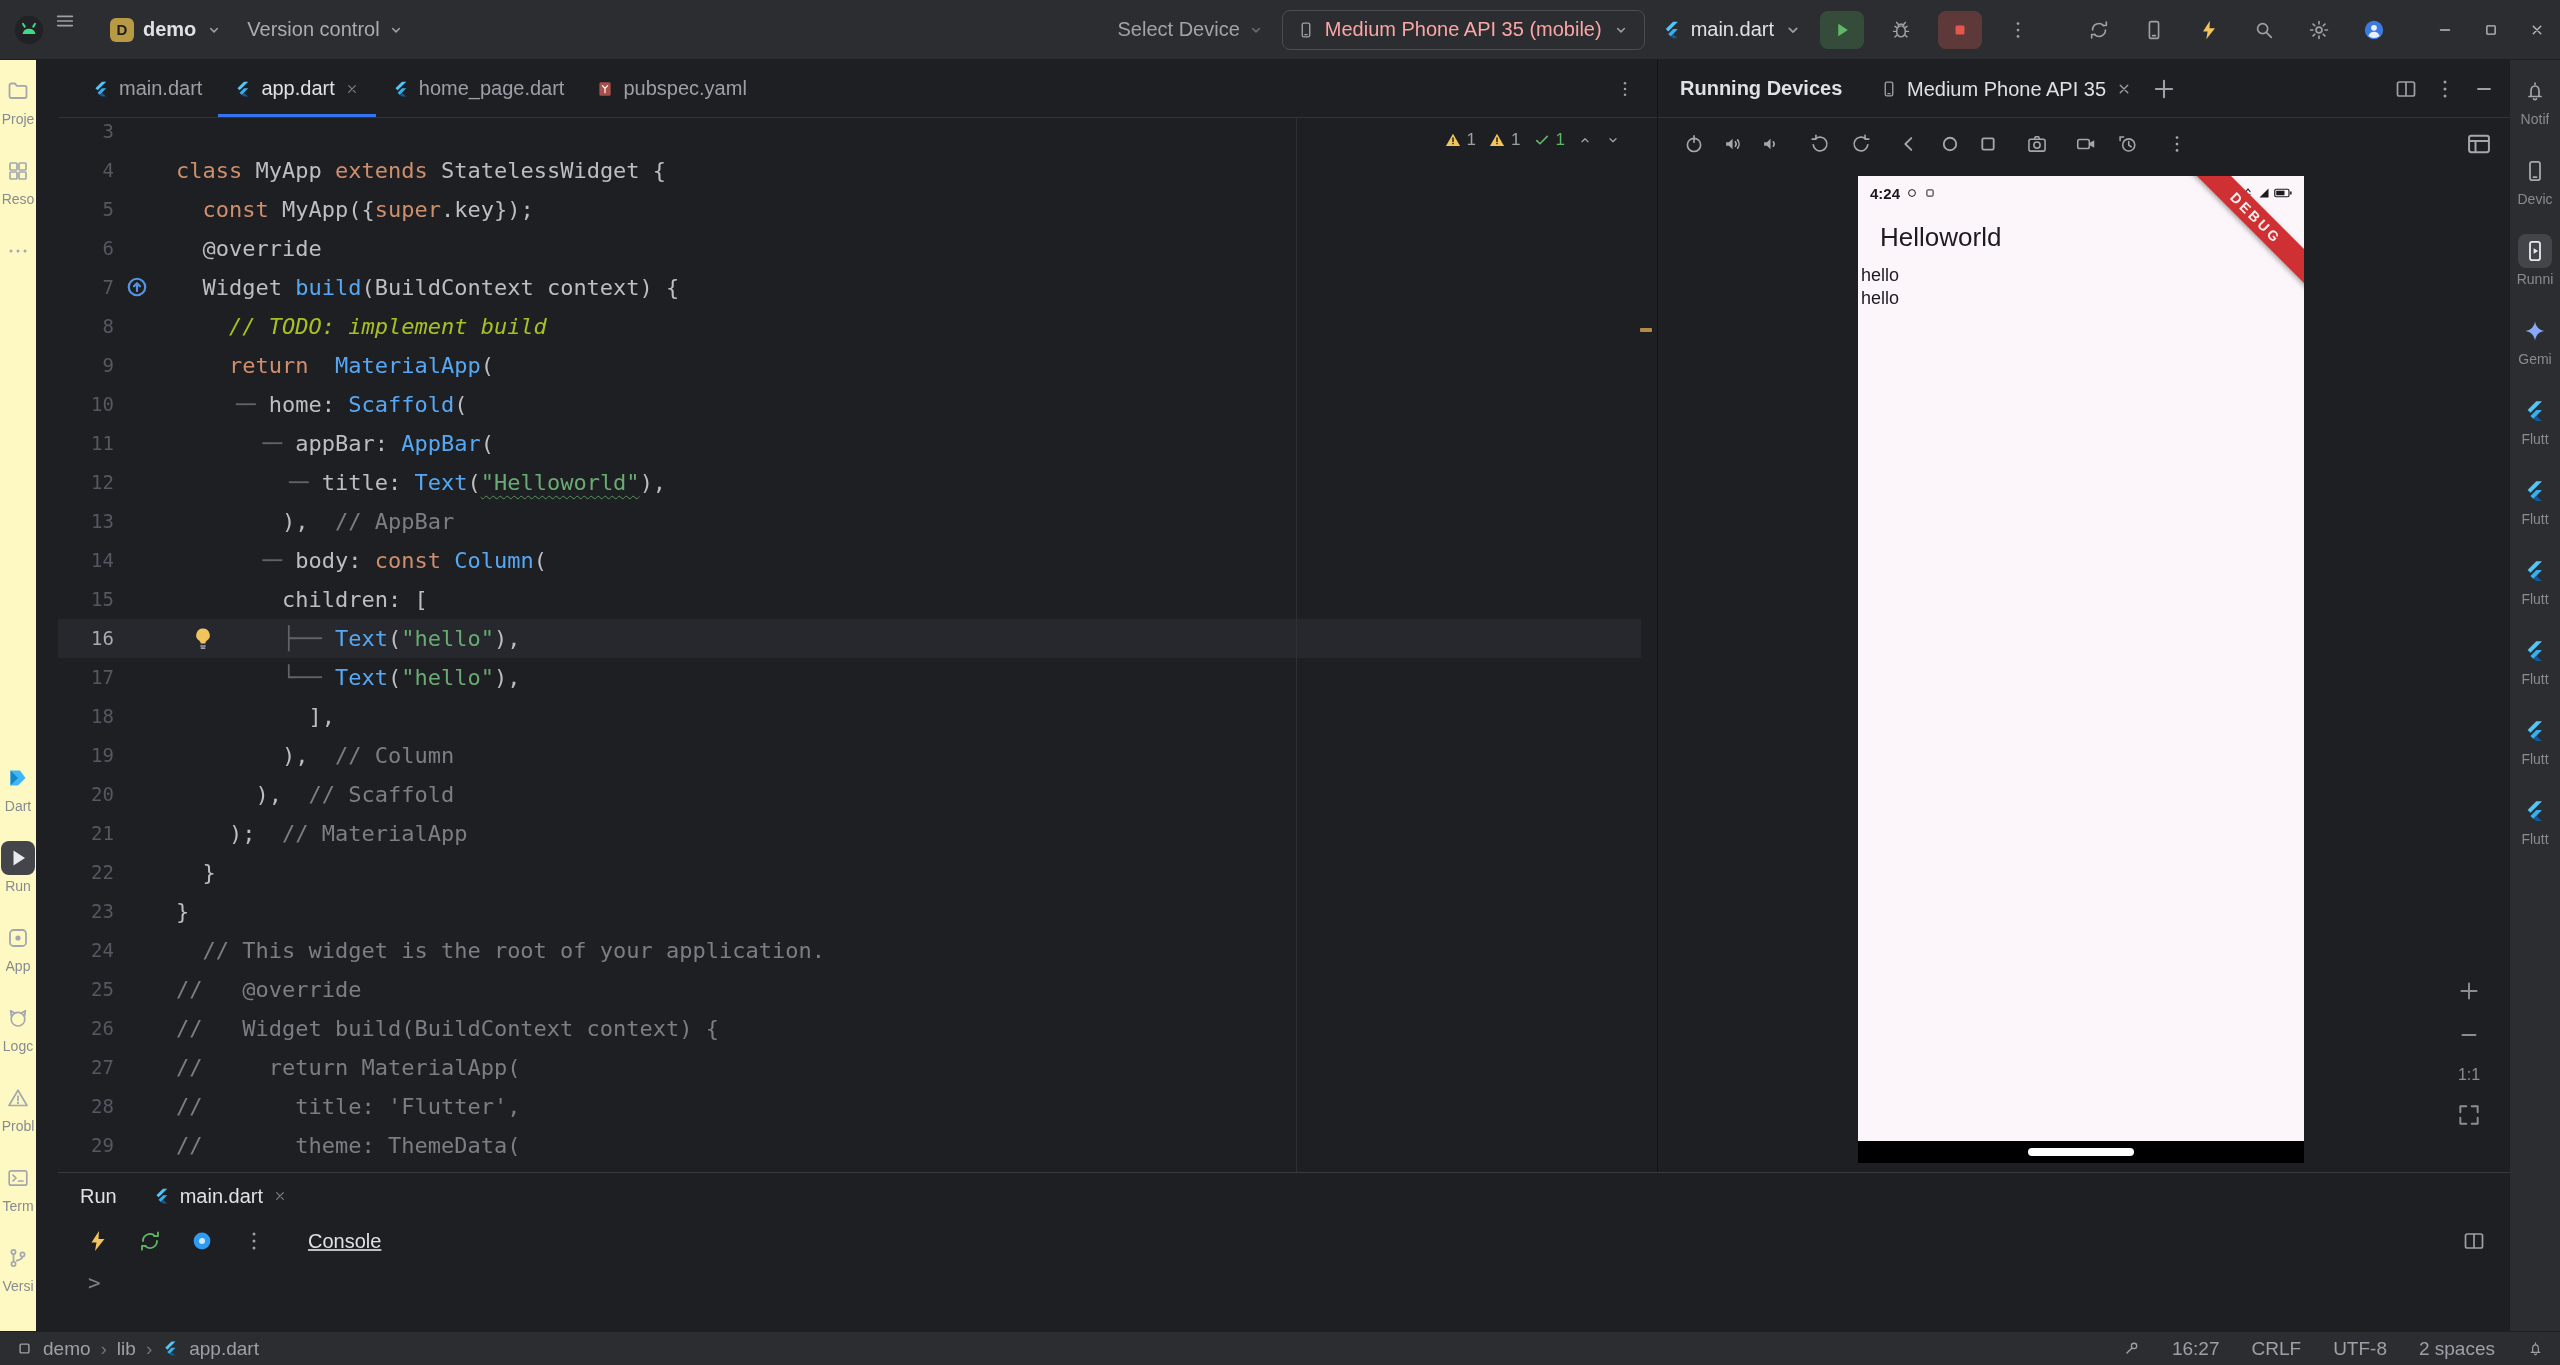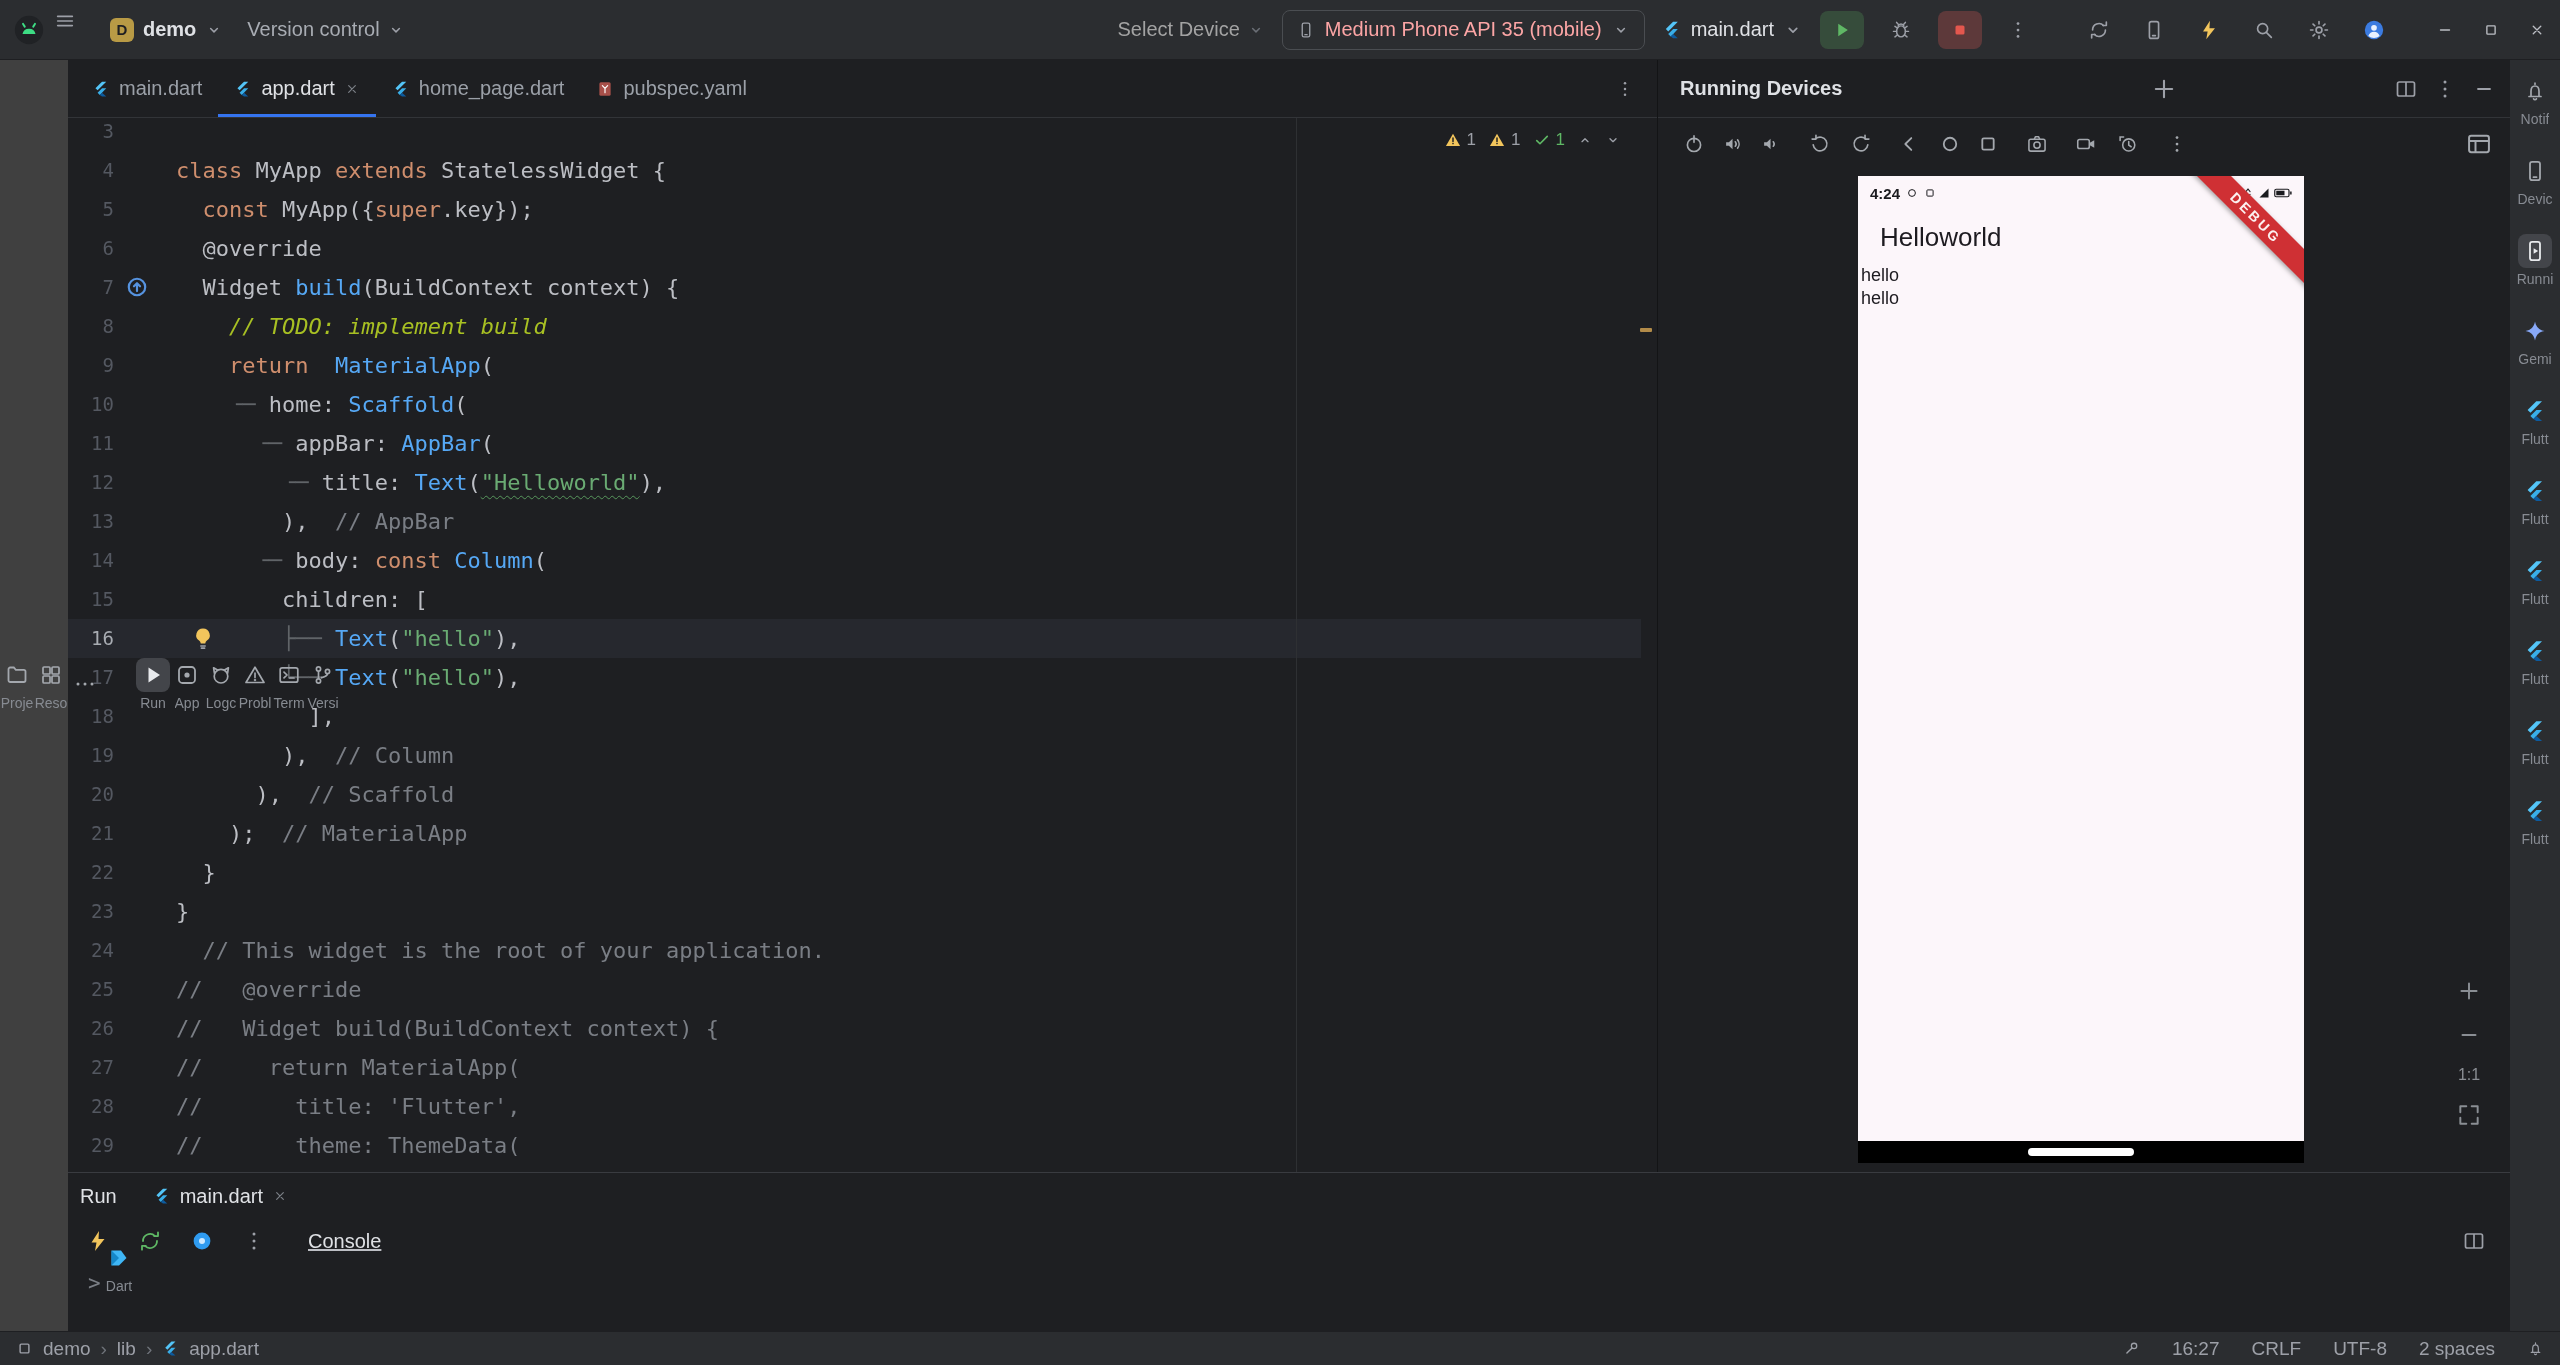--- a/index.html
+++ b/index.html
@@ -34,21 +34,21 @@
   .stop-btn .icon{width:18px;height:18px;}
   .tb-iconbtn{width:38px;height:38px;border-radius:6px;color:#9da0a8;display:flex;align-items:center;justify-content:center;}
   .tb-iconbtn.first-of-cluster{margin-left:26px;}
   .tb-bolt{color:#f2c55c;}
   .avatar-btn{width:34px;height:34px;}
   .winbtns{display:flex;margin-left:12px;}
   .winbtn{width:46px;height:60px;display:flex;align-items:center;justify-content:center;color:#bcbec4;}
   .winbtn .icon{width:18px;height:18px;}
 
   
-  .leftstrip{position:absolute;left:0;top:60px;width:68px;height:1271px;background:#404040;display:flex;flex-direction:row;align-items:center;padding:14px 0 10px;z-index:30;}
+  .leftstrip{position:absolute;left:0;top:60px;width:36px;height:1271px;background:#fef9c3;display:flex;flex-direction:column;align-items:center;padding:14px 0 10px;z-index:30;}
   .rightstrip{position:absolute;right:0;top:60px;width:50px;height:1271px;background:#2b2d30;display:flex;flex-direction:column;align-items:center;padding:14px 0 10px;z-index:30;}
   .strip-item{display:flex;flex-direction:column;align-items:center;gap:3px;margin-bottom:27px;}
   .strip-item.push{margin-top:auto;}
   .strip-ic{width:34px;height:34px;display:flex;align-items:center;justify-content:center;border-radius:8px;color:#a4a8ae;}
   .strip-ic svg{width:24px;height:24px;}
   .strip-ic.sel{background:#43454a;color:#e8eaed;}
   .strip-lb{font-size:14px;color:#878b92;max-width:56px;overflow:hidden;white-space:nowrap;}
 
   
   .tabbar{position:absolute;left:58px;top:60px;width:1599px;height:58px;background:#1e1f22;border-bottom:1px solid #323438;display:flex;align-items:stretch;padding-left:18px;z-index:20;}
@@ -707,20 +707,34 @@
       </span>
   </div>
   <div class="rp-row3">
     <span class="rp-prompt">&gt;</span>
   </div>
 </div>
 
 <div class="devpanel">
   <div class="dp-header">
     <span class="dp-title">Running Devices</span>
+    <div class="dp-tab">
+      <span class="icon">
+          <svg viewBox="0 0 24 24" fill="none" stroke="currentColor" stroke-width="1.8" stroke-linecap="round">
+            <rect x="7" y="2.8" width="10" height="18.4" rx="2.2"></rect>
+            <path d="M10.5 18.2h3"></path>
+          </svg>
+        </span>
+      <span>Medium Phone API 35</span>
+      <span class="tclose icon">
+          <svg viewBox="0 0 24 24" fill="none" stroke="currentColor" stroke-width="1.8" stroke-linecap="round">
+            <path d="M7 7l10 10M17 7 7 17"></path>
+          </svg>
+        </span>
+    </div>
     <span class="dp-plus icon">
         <svg viewBox="0 0 24 24" fill="none" stroke="currentColor" stroke-width="1.8" stroke-linecap="round">
           <path d="M12 5v14M5 12h14"></path>
         </svg>
       </span>
     <span class="dp-hbtn icon" style="right:92px;">
         <svg viewBox="0 0 24 24" fill="none" stroke="currentColor" stroke-width="1.7">
           <rect x="3.5" y="5" width="17" height="14" rx="1.8"></rect>
           <path d="M12 5v14"></path>
         </svg>

